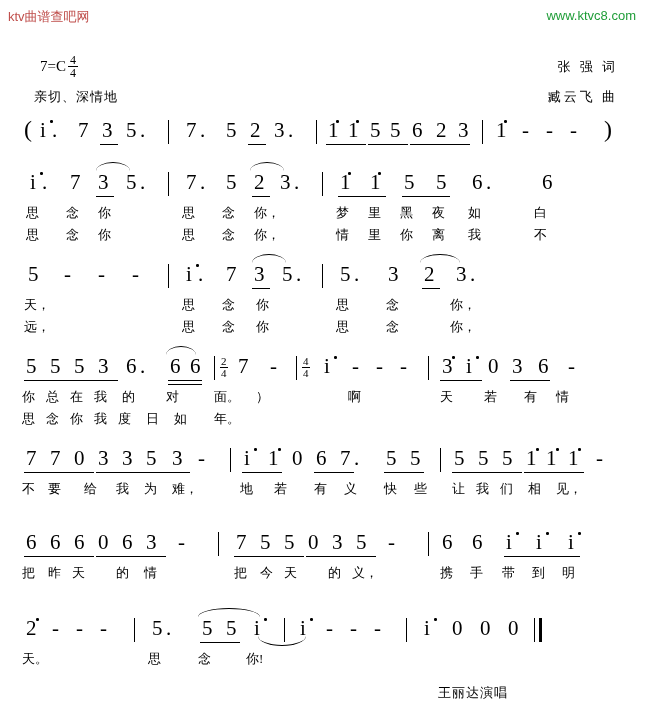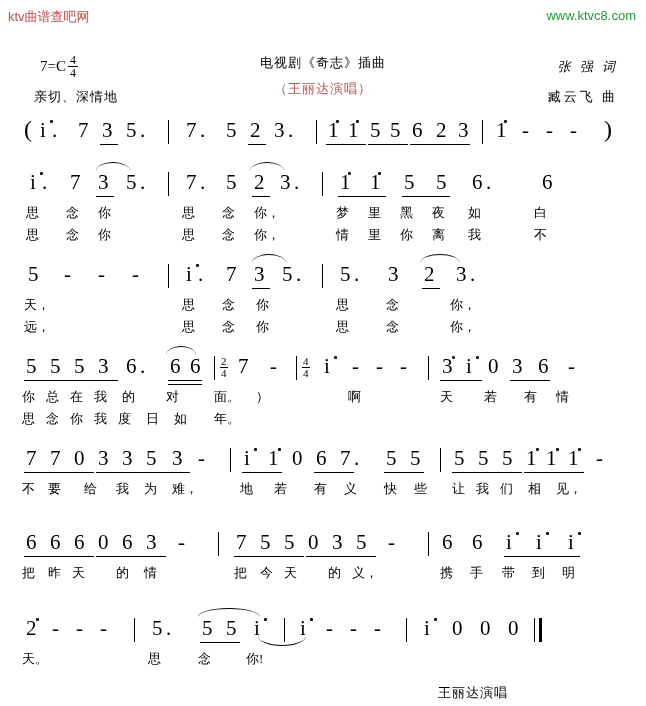--- a/index.html
+++ b/index.html
@@ -60,21 +60,20 @@
     text-align: center;
     font-size: 13px;
     color: #c0504d;
     letter-spacing: 1px;
   }
   .credit1 {
     position: absolute;
     right: 28px; top: 58px;
     font-size: 13px;
     letter-spacing: 3px;
-    font-style: italic;
   }
   .credit2 {
     position: absolute;
     right: 28px; top: 88px;
     font-size: 13px;
     letter-spacing: 3px;
   }
   .keysig {
     position: absolute;
     left: 40px; top: 55px;
@@ -198,22 +197,20 @@
   }
 </style>
 </head>
 <body>
 
 <div class="page">
 
   <div class="site-left">ktv曲谱查吧网</div>
   <div class="site-right">www.ktvc8.com</div>
 
-  <div class="subtitle1">电视剧《奇志》插曲</div>
-  <div class="subtitle2">（王丽达演唱）</div>
 
   <div class="credit1">张  强  词</div>
   <div class="credit2">臧云飞  曲</div>
 
   <div class="keysig">
     <span>7=C</span><span class="frac"><span class="num">4</span><span class="den">4</span></span>
   </div>
   <div class="expression">亲切、深情地</div>
 
   <div class="row" style="top:118px;">

